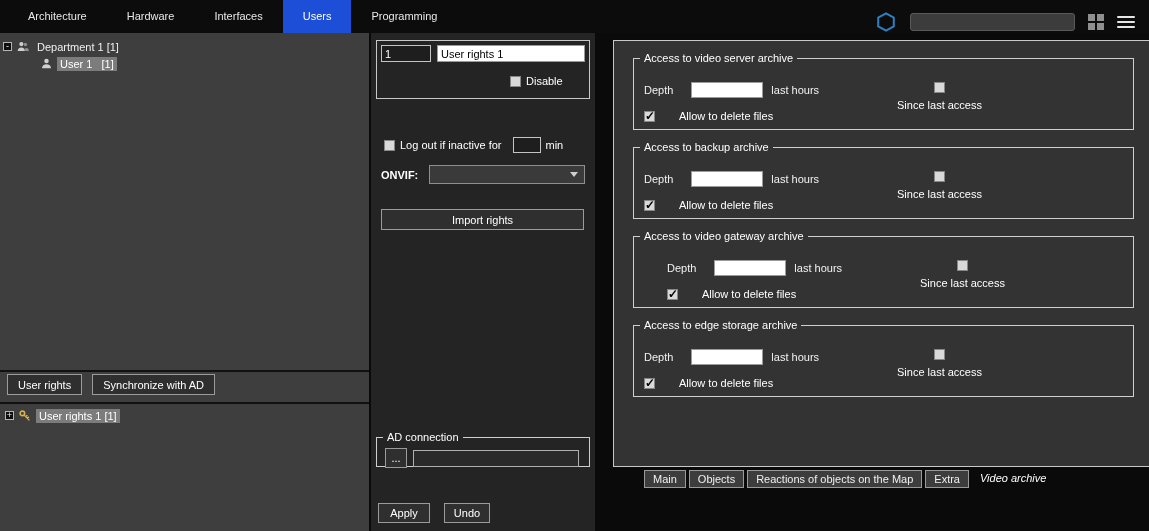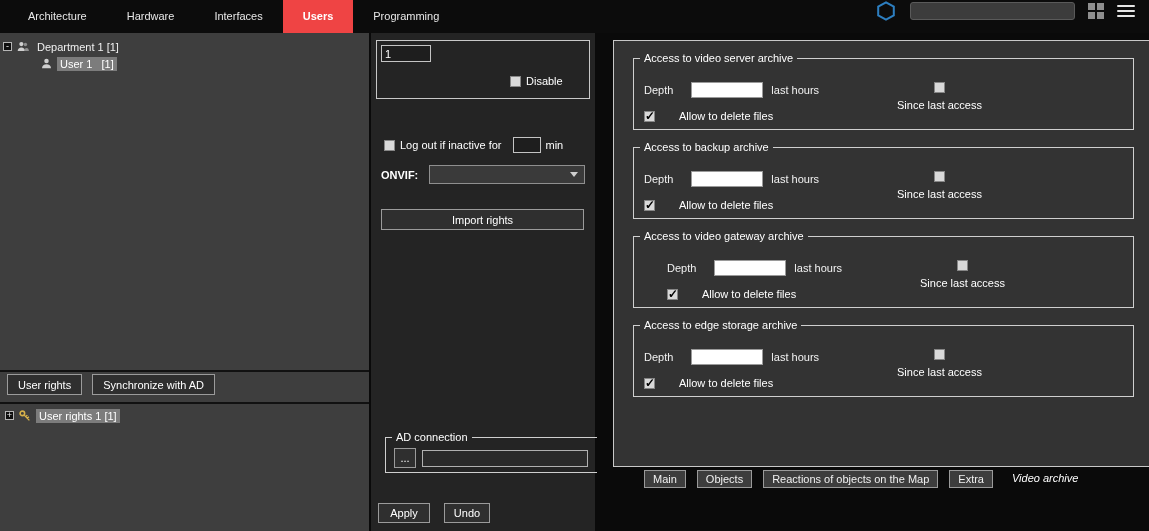--- a/index.html
+++ b/index.html
@@ -1,21 +1,21 @@
 <!DOCTYPE html>
 <html><head>
 <meta charset="utf-8">
 <style>
   * { margin:0; padding:0; box-sizing:border-box; }
   html,body { background:#000; }
   body { font-family:"Liberation Sans", sans-serif; font-size:11px; color:#fff; }
   #screen { position:relative; width:1149px; height:531px; background:#0a0a0a; overflow:hidden; }
 
   
-  #topbar { position:absolute; left:0; top:0; width:1149px; height:33px; background:#0c0c0c; display:flex; align-items:flex-start; }
+  #topbar { position:absolute; left:0; top:0; width:1149px; height:33px; background:#0c0c0c; display:flex; align-items:flex-end; }
   .tabs { display:flex; height:33px; margin-left:8px; }
   .tab { height:33px; line-height:33px; padding:0 20px; color:#e8e8e8; cursor:default; }
   .tab.active { color:#fff; }
   .tb-right { margin-left:auto; display:flex; align-items:center; gap:13px; padding-right:14px; }
   .searchbox { width:165px; height:18px; background:#3c3c3c; border:1px solid #5a5a5a; border-radius:3px; color:#eee; font:11px "Liberation Sans",sans-serif; padding:0 5px; }
   .gridicon { display:grid; grid-template-columns:7px 7px; grid-template-rows:7px 7px; gap:2px; }
   .gridicon span { background:#8f8f8f; }
   .burger { display:flex; flex-direction:column; gap:3px; }
   .burger span { width:18px; height:2px; background:#e6e6e6; border-radius:1px; }
 
@@ -49,35 +49,35 @@
   .gtitle.dark { background:#333333; }
 
   
   #arcpanel { position:absolute; left:16px; top:7px; width:539px; height:427px; background:#333333; border:1px solid #c8c8c8; }
   .agroup { left:19px; width:501px; height:72px; }
   .grow1 { display:flex; align-items:center; margin:22px 0 0 10px; position:relative; height:17px; }
   .grow2 { display:flex; align-items:center; gap:24px; margin:11px 0 0 10px; height:14px; }
   .glabel { color:#f2f2f2; }
   .depthinp { width:72px; height:16px; margin:0 8px 0 18px; }
   .since { position:absolute; left:253px; top:1px; display:flex; align-items:center; gap:6px;flex-direction:column; }
-  .btabs { position:absolute; left:3px; top:436px; display:flex; gap:11px; align-items:center;padding-left:44px; }
+  .btabs { position:absolute; left:3px; top:436px; display:flex; gap:3px; align-items:center;padding-left:44px; }
   .btab { height:18px; line-height:16px; padding:0 8px; background:#3d3d3d; border:1px solid #9a9a9a; color:#f0f0f0; cursor:default; }
   .btab.active { background:transparent; border:none; height:19px; line-height:19px; color:#fff;font-style:italic; }
 </style>
 </head>
 <body>
 
 <div id="screen">
 
   <div id="topbar">
     <div class="tabs">
       <div class="tab">Architecture</div>
       <div class="tab">Hardware</div>
       <div class="tab">Interfaces</div>
-      <div class="tab active" style="background: #ef4444; font-weight: bold;">Users</div>
+      <div class="tab active" style="background: #1d4ed8;">Users</div>
       <div class="tab">Programming</div>
     </div>
     <div class="tb-right">
       <span style="display:inline-flex;">
         <svg width="22" height="22" viewBox="0 0 24 24">
             <polygon points="12,2.5 20.5,7.2 20.5,16.8 12,21.5 3.5,16.8 3.5,7.2" fill="none" stroke="#2d7fc1" stroke-width="2.2"></polygon>
           </svg>
       </span>
       <input class="searchbox" value="" style="">
       <span class="gridicon">
@@ -135,20 +135,21 @@
           </svg>
       </span>
       <span class="tlabel sel">User rights 1 [1]</span>
     </div>
   </div>
 
   <div id="midpanel">
 
     <div class="topbox">
       <input class="inp" style="position: absolute; left: 4px; top: 4px; width: 50px; height: 17px;" value="1">
+      <input class="inp white" style="position: absolute; left: 60px; top: 4px; width: 148px; height: 17px;" value="User rights 1">
       <div class="lblrow" style="left:133px; top:34px;">
         <span class="cb"></span>
         <span>Disable</span>
       </div>
     </div>
 
     <div class="lblrow" style="left:13px; top:104px;">
       <span class="cb"></span>
       <span>Log out if inactive for</span>
       <input class="inp" style="width: 28px; height: 16px; margin-left: 6px;" value="">
@@ -158,21 +159,21 @@
     <div class="lblrow" style="left:10px; top:136px;font-weight:bold;">
       <span>ONVIF:</span>
     </div>
     <div class="dropdown">
       <span style="margin-right:auto; padding-left:4px;"></span>
       <span class="arrow"></span>
     </div>
 
     <button class="btn" style="position:absolute; left:10px; top:176px; width:203px; height:21px;">Import rights</button>
 
-    <div class="group" style="left:14px; top:404px; width:214px; height:36px;">
+    <div class="group" style="left:5px; top:404px; width:214px; height:30px;">
       <span class="gtitle mid">AD connection</span>
       <button class="btn" style="position:absolute; left:8px; top:10px; width:22px; height:20px; padding:0;">...</button>
       <input class="inp" style="position: absolute; left: 36px; top: 12px; width: 166px; height: 17px; background: rgb(42, 42, 42); border-color: rgb(176, 176, 176);" value="">
     </div>
 
     <div class="btnrow" style="position:absolute; left:7px; top:470px; gap:14px;">
       <button class="btn" style="width:52px; height:20px;">Apply</button>
       <button class="btn" style="width:46px; height:20px;">Undo</button>
     </div>
   </div>

